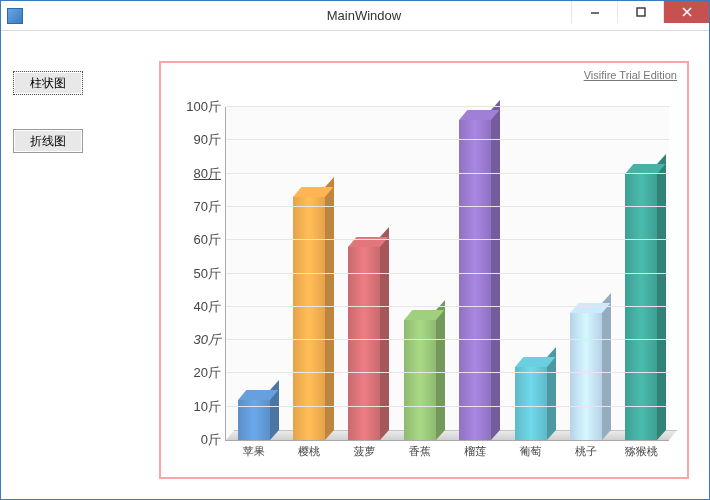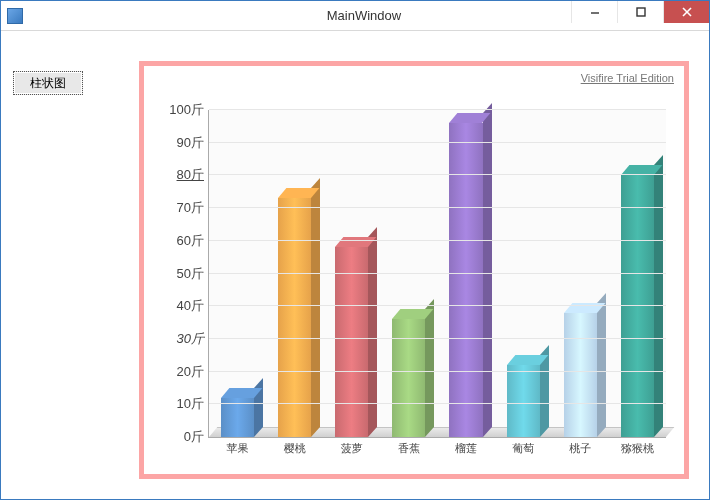--- a/index.html
+++ b/index.html
@@ -82,23 +82,24 @@
     color: #000;
     cursor: default;
   }
   .btn.selected {
     border: 1px dotted #555;
   }
 
   
   .chartpanel {
     flex: 1;
-    border: 5px solid #fca5a5;
+    border: 2px solid #fca5a5;
     position: relative;
     background: #fff;
+    margin-left: 20px;
   }
   .watermark {
     position: absolute;
     top: 6px; right: 10px;
     color: #777;
     font-size: 11px;
     text-decoration: underline;
   }
   .plot-wrap {
     position: absolute;
@@ -196,20 +197,23 @@
         <line x1="9" y1="1" x2="1" y2="9" stroke="#fff" stroke-width="1.6"></line>
       </svg>
     </div>
   </div>
 </div>
 
 <div class="body">
   <div class="sidepanel">
     <div class="btn selected">
       <span>柱状图</span>
+    </div>
+    <div class="btn">
+      <span>折线图</span>
     </div>
   </div>
 
   <div class="chartpanel">
     <div class="watermark">Visifire Trial Edition</div>
     <div class="plot-wrap">
       <div class="plot-area" id="plot-area">
         <div class="floor"></div>
         <div class="bars" id="bars">
             <div class="bar3d" style="left: 2.625%; width: 7.25%; height: 12%;">

